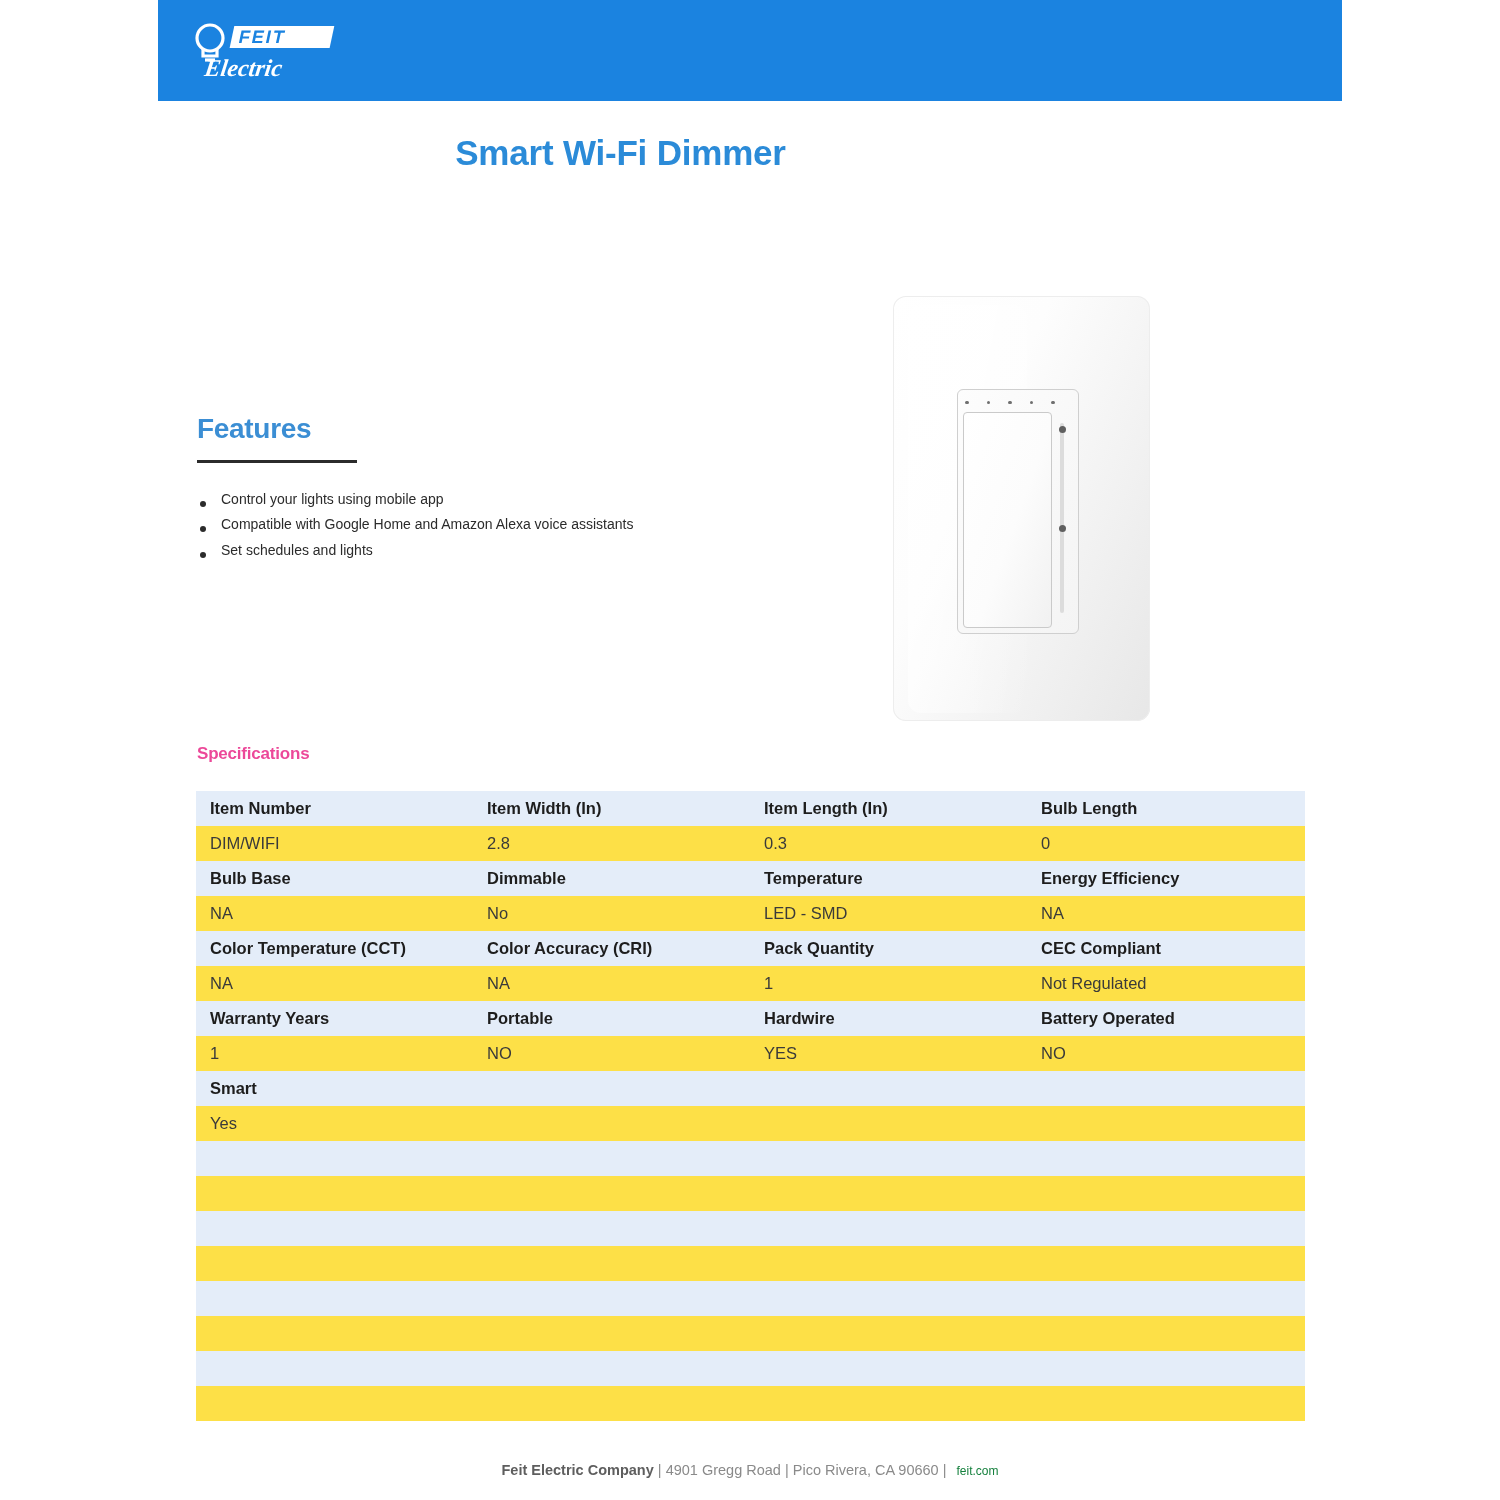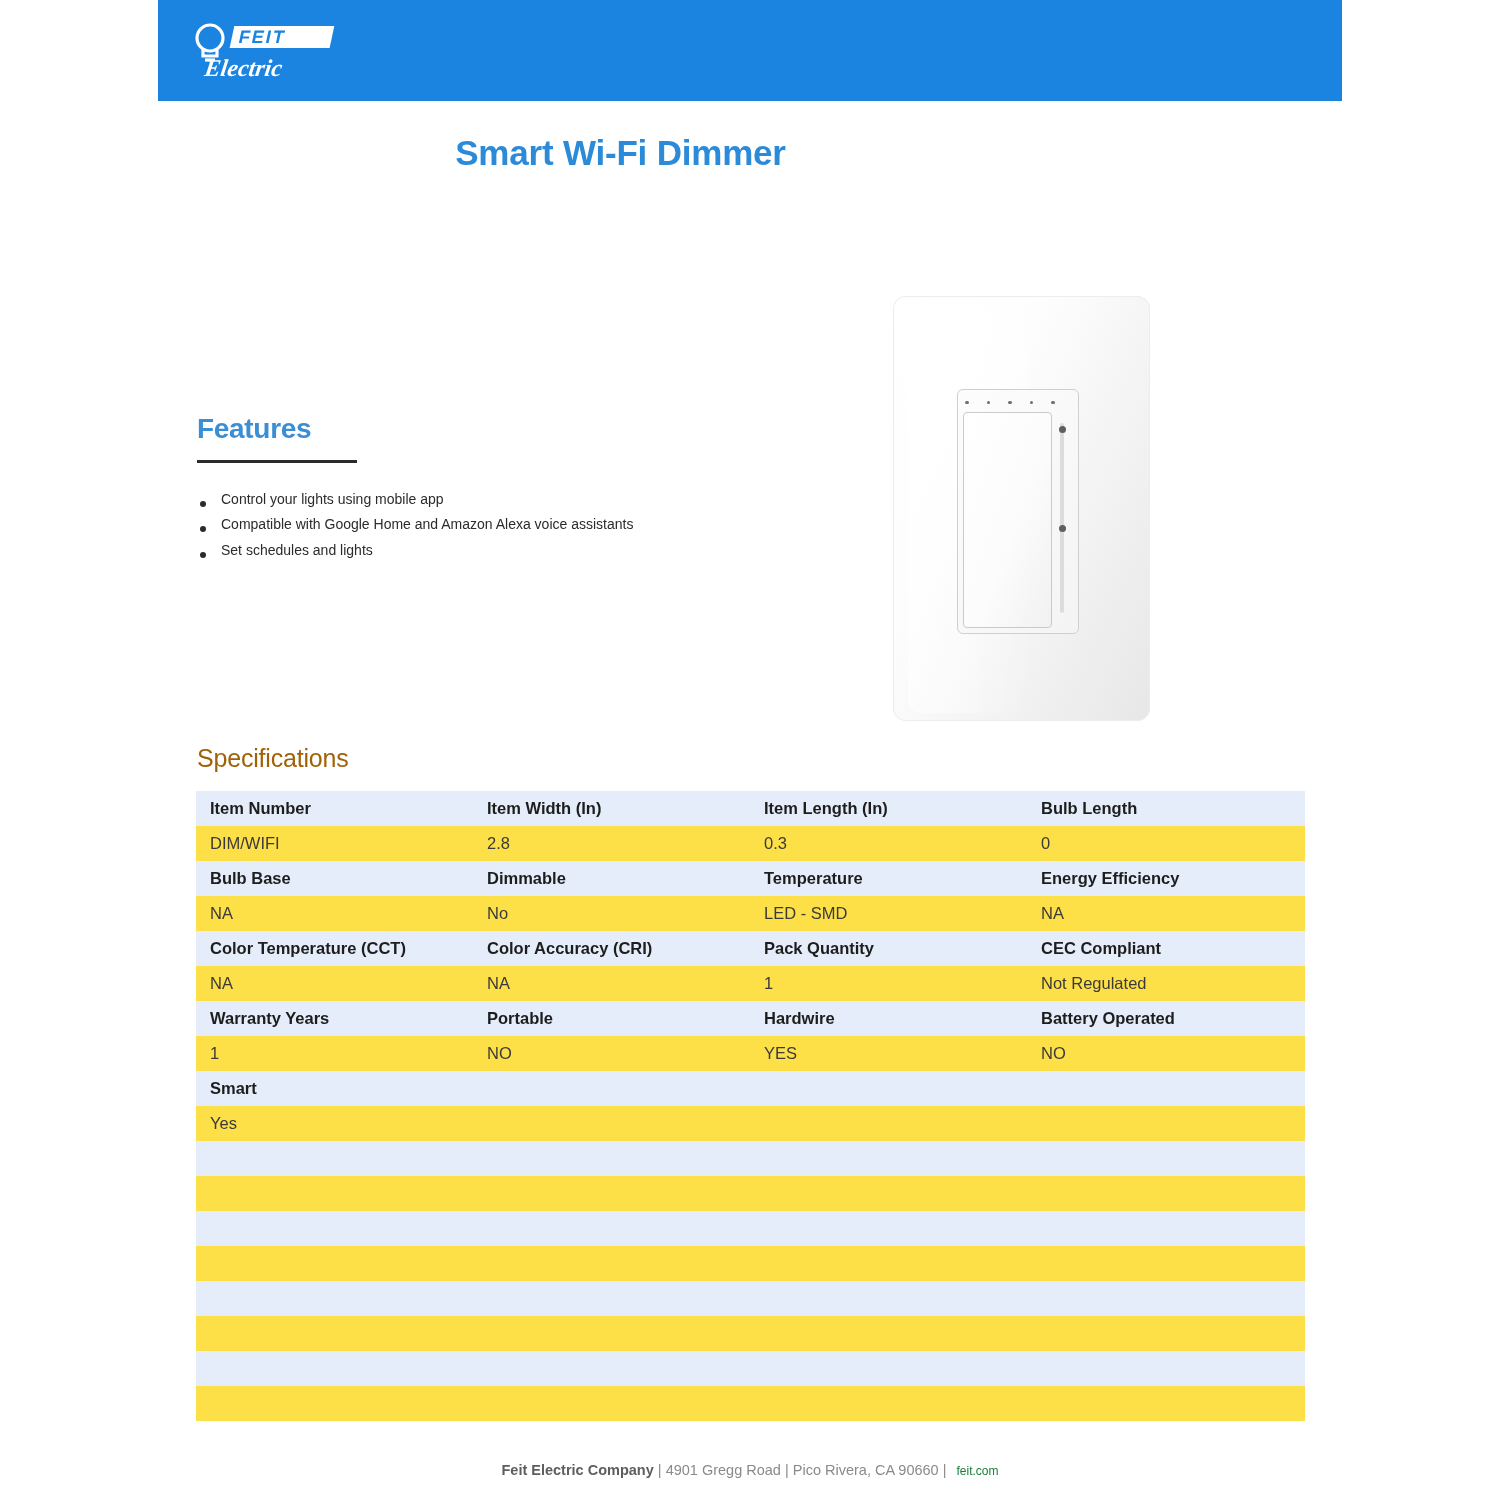--- a/index.html
+++ b/index.html
@@ -187,23 +187,23 @@
     background: #5f5f5f;
   }
   .slider-mark.top { top: 36px; }
   .slider-mark.mid { top: 135px; }
 
   
   .spec-heading {
     position: absolute;
     left: 197px;
     top: 744px;
-    font-size: 25px;
-    font-weight: normal;
-    color: #a16207;
+    font-size: 17px;
+    font-weight: bold;
+    color: #ec4899;
     letter-spacing: -0.2px;
   }
 
   .spec-table {
     position: absolute;
     left: 196px;
     top: 791px;
     width: 1109px;
     border-collapse: collapse;
     table-layout: fixed;

